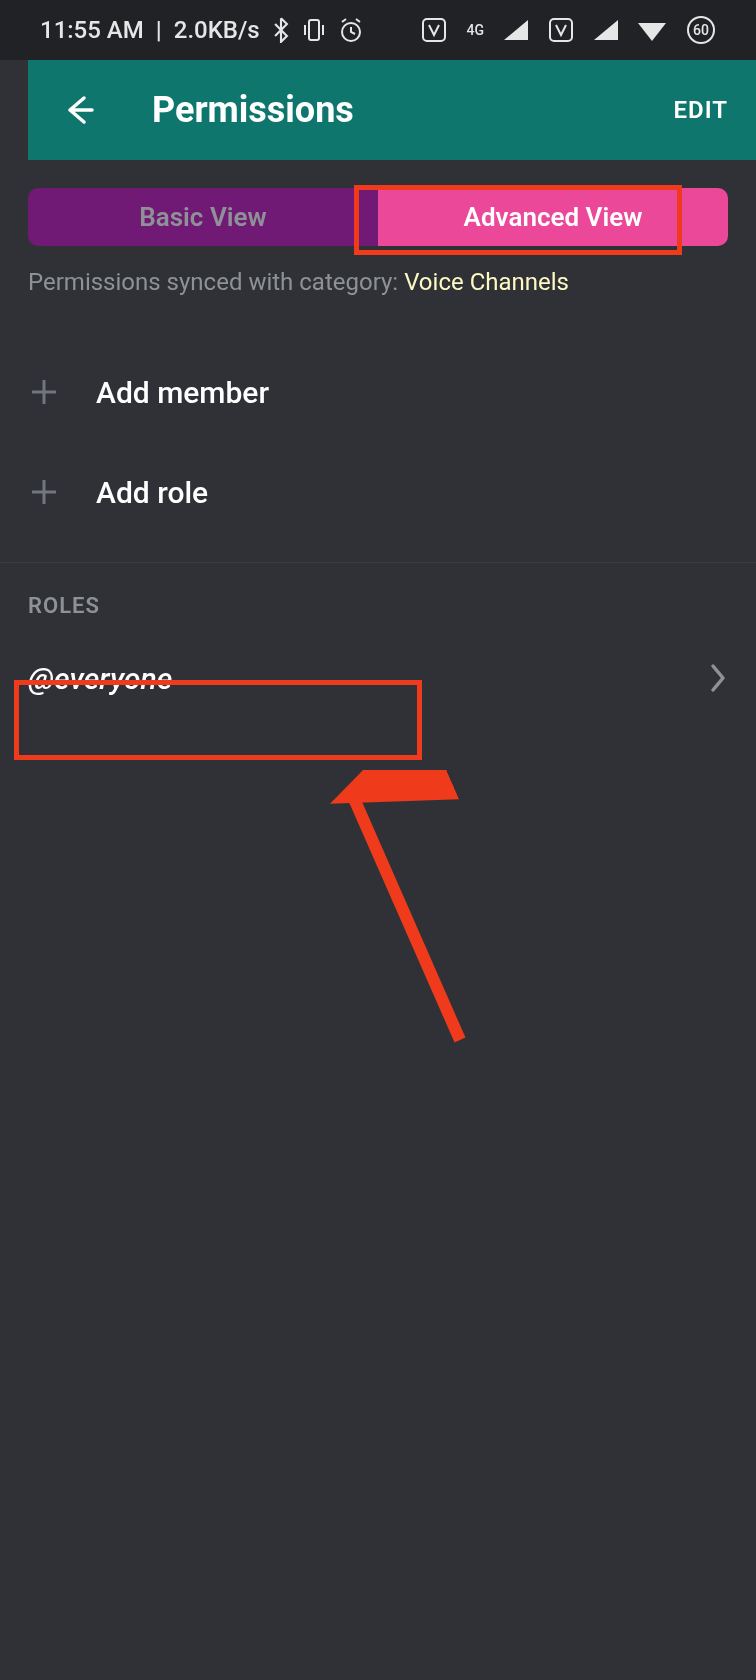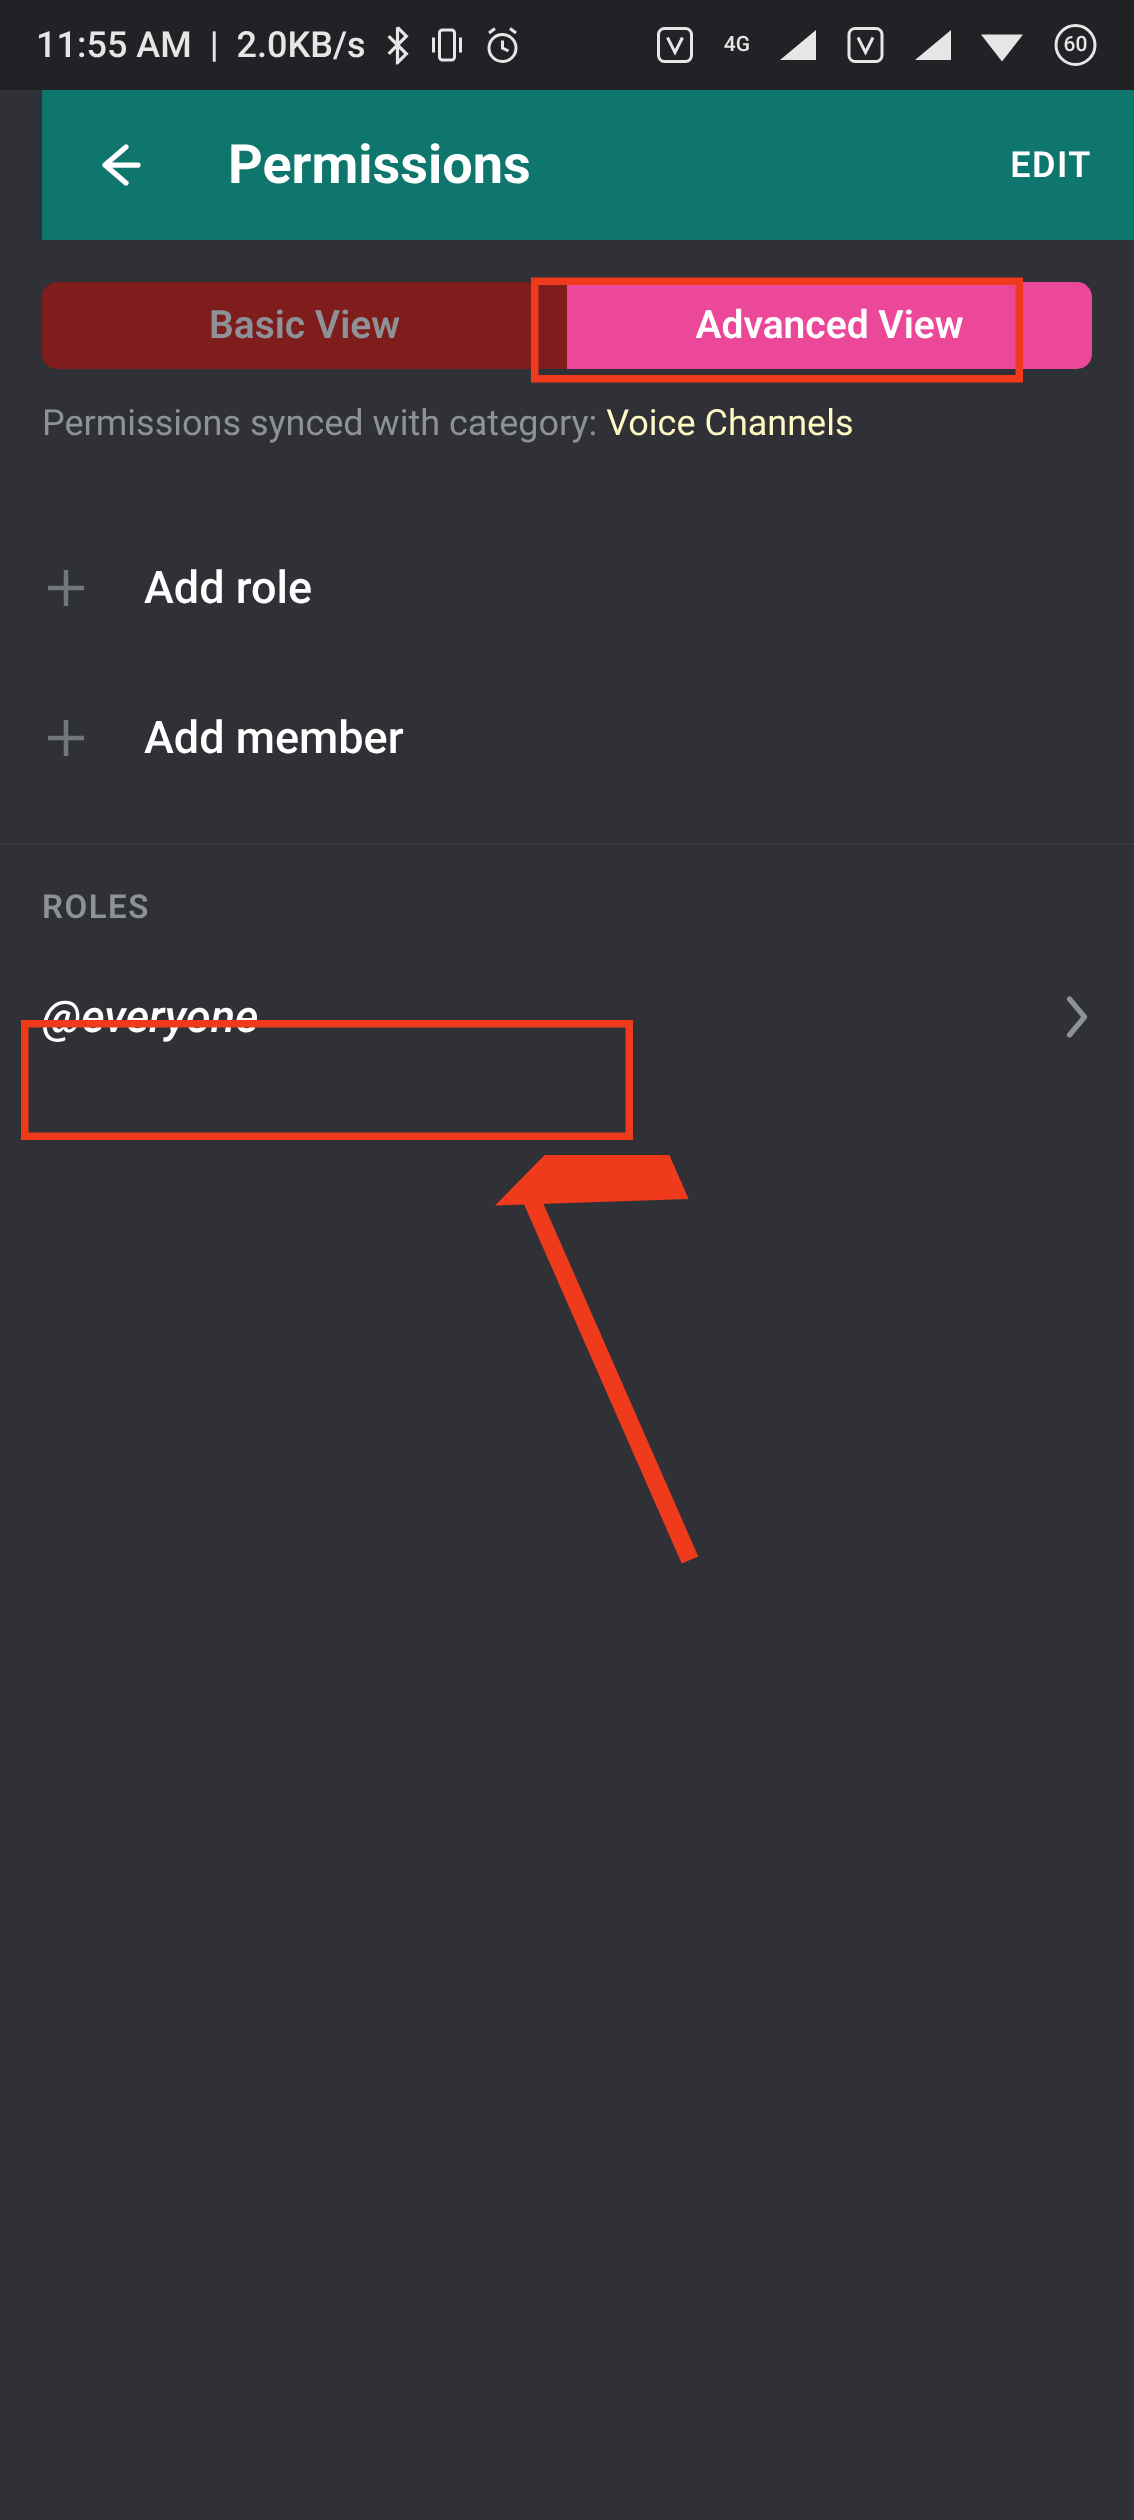--- a/index.html
+++ b/index.html
@@ -1,34 +1,34 @@
 <!DOCTYPE html>
 <html><head>
 <meta charset="utf-8">
 <style>
   * { margin: 0; padding: 0; box-sizing: border-box; }
   html, body { width: 756px; height: 1680px; background: #2f3136; font-family: -apple-system, BlinkMacSystemFont, 'Segoe UI', Roboto, Helvetica, Arial, sans-serif; color: #dcddde; overflow: hidden; }
 
   
-  .status-bar { height: 60px; background: #202225; display: flex; align-items: center; padding: 0 24px; color: #e6e6e6; font-size: 24px; font-weight: 500; }
+  .status-bar { height: 60px; background: #202225; display: flex; align-items: center; padding: 0 40px; color: #e6e6e6; font-size: 24px; font-weight: 500; }
   .status-left { display: flex; align-items: center; gap: 12px; }
   .status-right { margin-left: auto; display: flex; align-items: center; gap: 20px; }
   .sicon { display: inline-flex; align-items: center; justify-content: center; }
 
   
   .app-bar { height: 100px; background: #0f766e; display: flex; align-items: center; padding: 0 28px; margin-left: 28px; }
   .back { display: inline-flex; align-items: center; justify-content: center; width: 44px; height: 44px; }
   .title { color: #ffffff; font-size: 36px; font-weight: 700; margin-left: 52px; }
   .edit { margin-left: auto; color: #ffffff; font-size: 24px; font-weight: 600; letter-spacing: 1px; }
 
   .content { background: #2f3136; padding-top: 28px; }
 
   
   .tab-wrap { display: flex; margin: 0 28px; border-radius: 10px; overflow: hidden; }
-  .tab { flex: 1; height: 58px; display: flex; align-items: center; justify-content: center; font-size: 26px; font-weight: 600; color: #8e9297; background: #7f1d1d; }
+  .tab { flex: 1; height: 58px; display: flex; align-items: center; justify-content: center; font-size: 26px; font-weight: 600; color: #8e9297; background: #701a75; }
   .tab.active { background: #ec4899; color: #ffffff; align-items: center; }
   .tab-highlight-box { position: absolute; border: 5px solid #ef3a1c; pointer-events: none; }
   .row-highlight-box { position: absolute; border: 5px solid #ef3a1c; pointer-events: none; }
 
   
   .sync { margin: 22px 28px 0 28px; font-size: 24px; color: #8e9297; }
   .sync .cat { color: #fef9c3; }
 
   
   .add-list { margin-top: 46px; }
@@ -141,29 +141,29 @@
       <span>Permissions synced with category: </span><span class="cat">Voice Channels</span>
     </div>
 
     <div class="add-list">
       <div class="add-row">
         <span class="plus">
           <svg width="32" height="32" viewBox="0 0 32 32" stroke="#72767d" stroke-width="3">
               <path d="M16 4 L16 28 M4 16 L28 16"></path>
             </svg>
         </span>
-        <span class="add-label">Add role</span>
+        <span class="add-label">Add member</span>
       </div>
       <div class="add-row">
         <span class="plus">
           <svg width="32" height="32" viewBox="0 0 32 32" stroke="#72767d" stroke-width="3">
               <path d="M16 4 L16 28 M4 16 L28 16"></path>
             </svg>
         </span>
-        <span class="add-label">Add member</span>
+        <span class="add-label">Add role</span>
       </div>
     </div>
 
     <div class="divider"></div>
 
     <div class="section-heading">ROLES</div>
 
     <div class="role-row">
       <span class="role-label">@everyone</span>
       <span class="chev">

